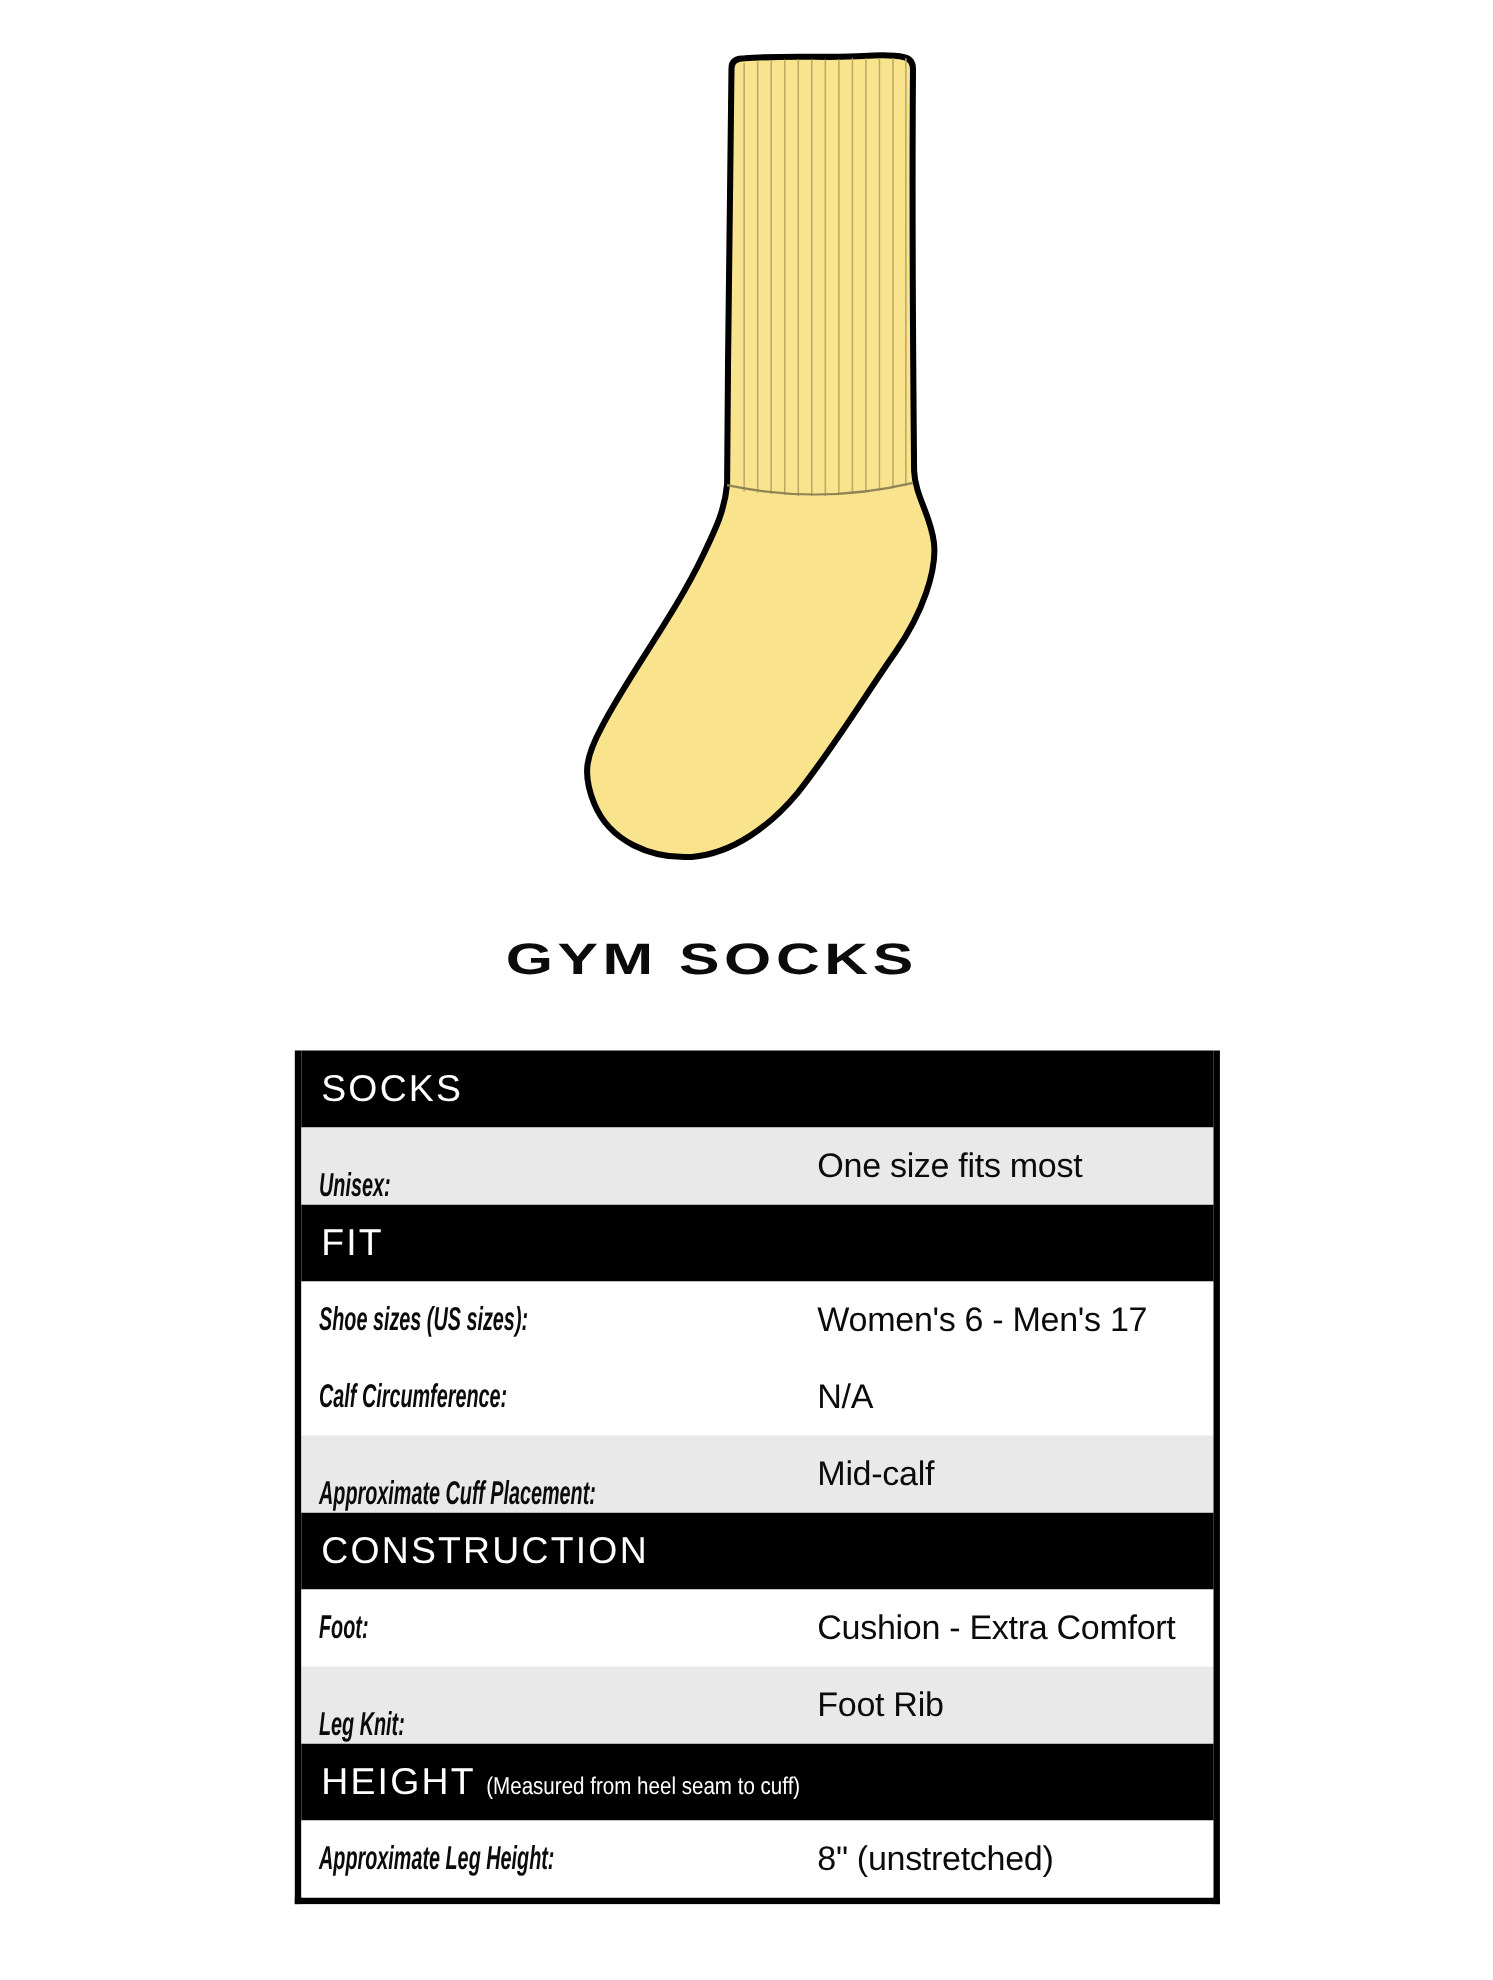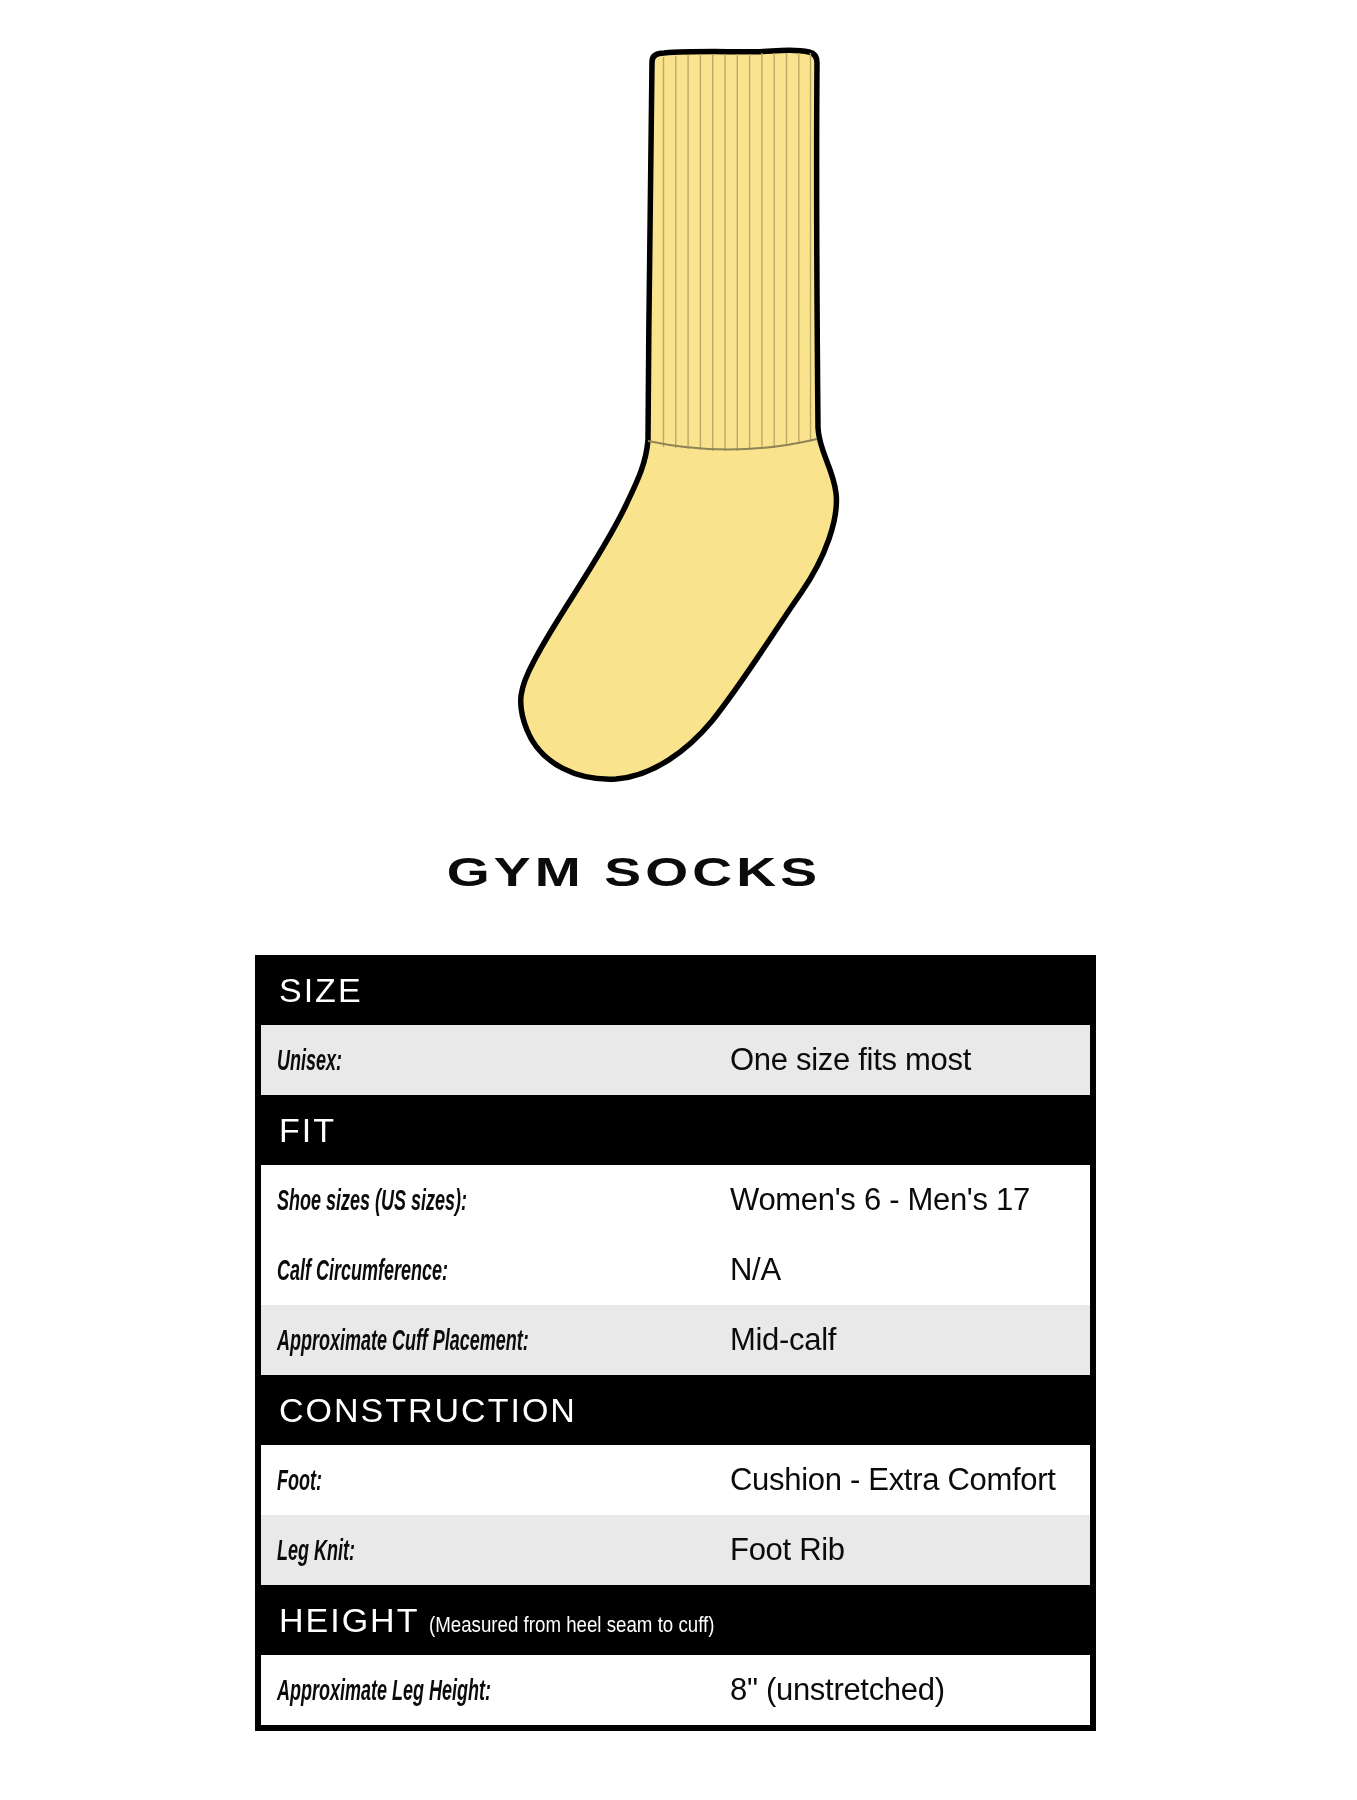--- a/index.html
+++ b/index.html
@@ -1,21 +1,21 @@
 <!DOCTYPE html>
 <html style="--sock-fill: #F9E48D; --sock-outline: #000000; --rib-line: #B9A868; --ankle-line: #8F8456; --header-bg: #000000; --header-text: #FFFFFF; --row-shaded: #E9E9E9; --row-plain: #FFFFFF; --text: #0B0B0B;"><head>
 <meta charset="utf-8">
 <style>
   html,body{margin:0;padding:0;background:#ffffff;}
   body{
     width:1357px;height:1800px;position:relative;overflow:hidden;
     font-family:"Liberation Sans","DejaVu Sans",sans-serif;
     color:var(--text,#0b0b0b);
   }
-  .page{position:absolute;inset:0;}
+  .page{position:absolute;inset:0;margin-left:13px;}
 
   
   .sock-svg{position:absolute;left:492px;top:34px;width:376px;height:762px;}
   .sock-body{fill:var(--sock-fill,#F9E48D);stroke:var(--sock-outline,#000);stroke-width:5.5;stroke-linejoin:round;}
   .rib{stroke:var(--rib-line,#B9A868);stroke-width:1.4;}
   .ankle{fill:none;stroke:var(--ankle-line,#8F8456);stroke-width:2;}
 
   
   .title{
     position:absolute;top:846px;left:634px;margin:0;
@@ -41,21 +41,21 @@
     font-size:34px;letter-spacing:2px;line-height:70px;white-space:nowrap;
   }
   .sec-note{
     font-size:22px;letter-spacing:0;line-height:70px;margin-left:10px;
     display:inline-block;transform:scaleX(0.85);transform-origin:left center;white-space:nowrap;
   }
   .row{
     height:70px;position:relative;display:flex;align-items:center;
     background:var(--row-plain,#fff);
   }
-  .row.shaded{background:var(--row-shaded,#E9E9E9);}
+  .row.shaded{background:var(--row-shaded,#E9E9E9);align-items:flex-end;}
   .lbl{
     margin-left:16px;font-size:30px;font-weight:bold;font-style:italic;
     display:inline-block;transform:scaleX(0.60);transform-origin:left center;
     white-space:nowrap;
   }
   .val{
     position:absolute;left:469px;top:50%;transform:translateY(-50%);
     font-size:31px;letter-spacing:-0.3px;white-space:nowrap;
   }
 </style>
@@ -96,21 +96,21 @@
       <line class="rib" x1="810.5" y1="53" x2="810.5" y2="442"></line>
     </g>
     <path class="ankle" d="M 648 441 Q 733 459 817 439"></path>
   </svg>
 
   <h1 class="title">GYM SOCKS</h1>
 
   <div class="spec-table">
 
     <div class="sec-header">
-      <span class="sec-title">SIZE</span>
+      <span class="sec-title">SOCKS</span>
     </div>
     <div class="row shaded">
       <span class="lbl">Unisex:</span>
       <span class="val">One size fits most</span>
     </div>
 
     <div class="sec-header">
       <span class="sec-title">FIT</span>
     </div>
     <div class="row">

